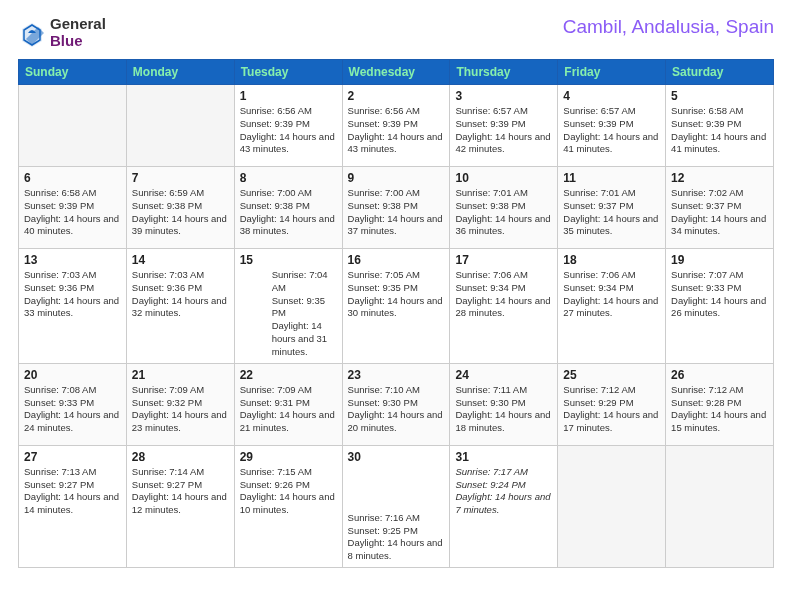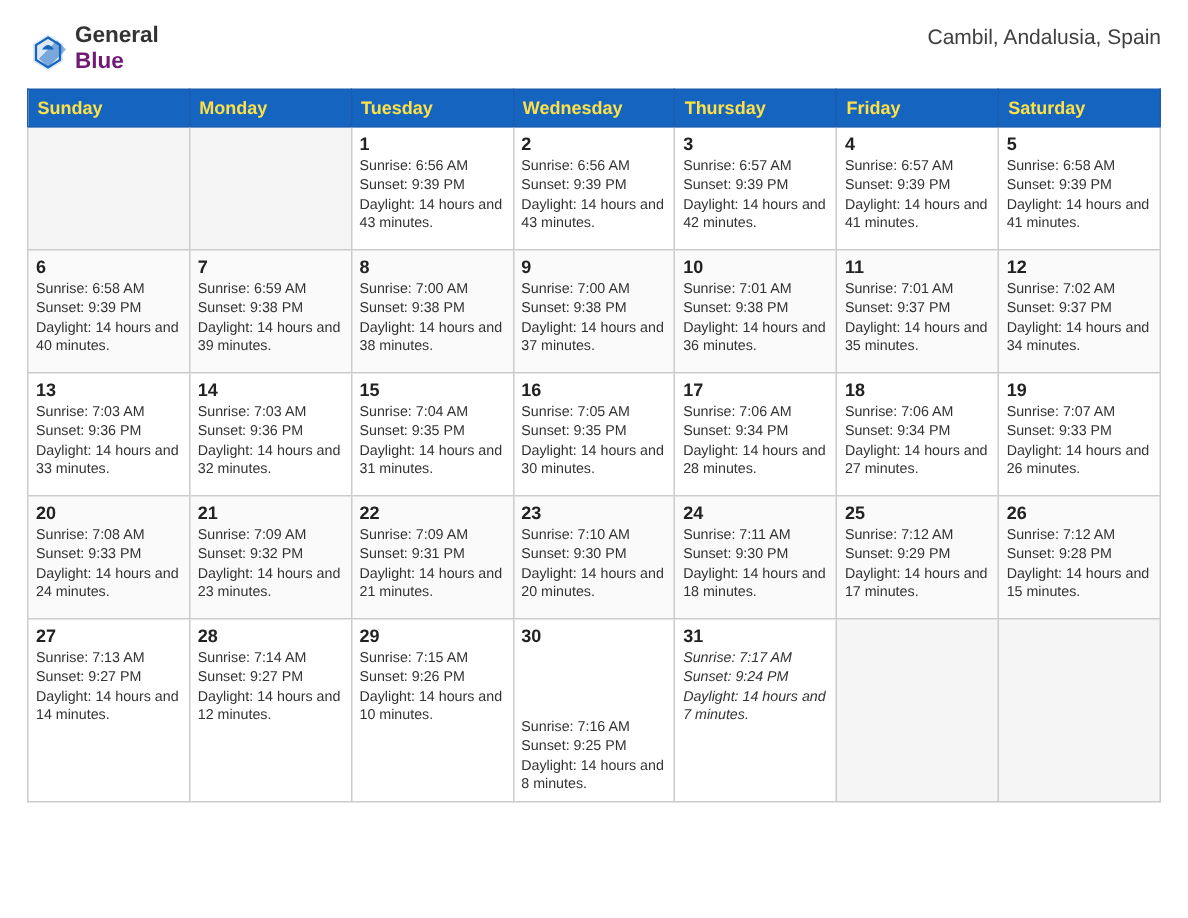--- a/index.html
+++ b/index.html
@@ -49,31 +49,31 @@
     .title-block {
       text-align: right;
     }
     .title-month {
       font-size: 36px;
       font-weight: bold;
       color: #222;
       line-height: 1.1;
     }
     .title-location {
-      font-size: 14px;
-      color: #404040;
+      font-size: 19px;
+      color: #8b5cf6;
     }
     .calendar {
       width: 100%;
       border-collapse: collapse;
       border: 1px solid #ccc;
     }
     .calendar th {
       background: #1565c0;
-      color: #fde047;
+      color: #86efac;
       font-size: 12px;
       font-weight: bold;
       text-align: left;
       padding: 5px 6px;
       border: 1px solid #1a5cb0;
     }
     .calendar td {
       border: 1px solid #ccc;
       vertical-align: top;
       padding: 4px 5px;
@@ -222,21 +222,21 @@
 Daylight: 14 hours and 33 minutes.</div>
           </td>
           <td>
             <div class="day-num">14</div>
             <div class="day-detail" style="white-space: pre-line;">Sunrise: 7:03 AM
 Sunset: 9:36 PM
 Daylight: 14 hours and 32 minutes.</div>
           </td>
           <td>
             <div class="day-num">15</div>
-            <div class="day-detail" style="white-space: pre-line;">Sunrise: 7:04 AM
+            <div class="day-detail" style="white-space: pre-line; margin-left: 32px;">Sunrise: 7:04 AM
 Sunset: 9:35 PM
 Daylight: 14 hours and 31 minutes.</div>
           </td>
           <td>
             <div class="day-num">16</div>
             <div class="day-detail" style="white-space: pre-line;">Sunrise: 7:05 AM
 Sunset: 9:35 PM
 Daylight: 14 hours and 30 minutes.</div>
           </td>
           <td>

